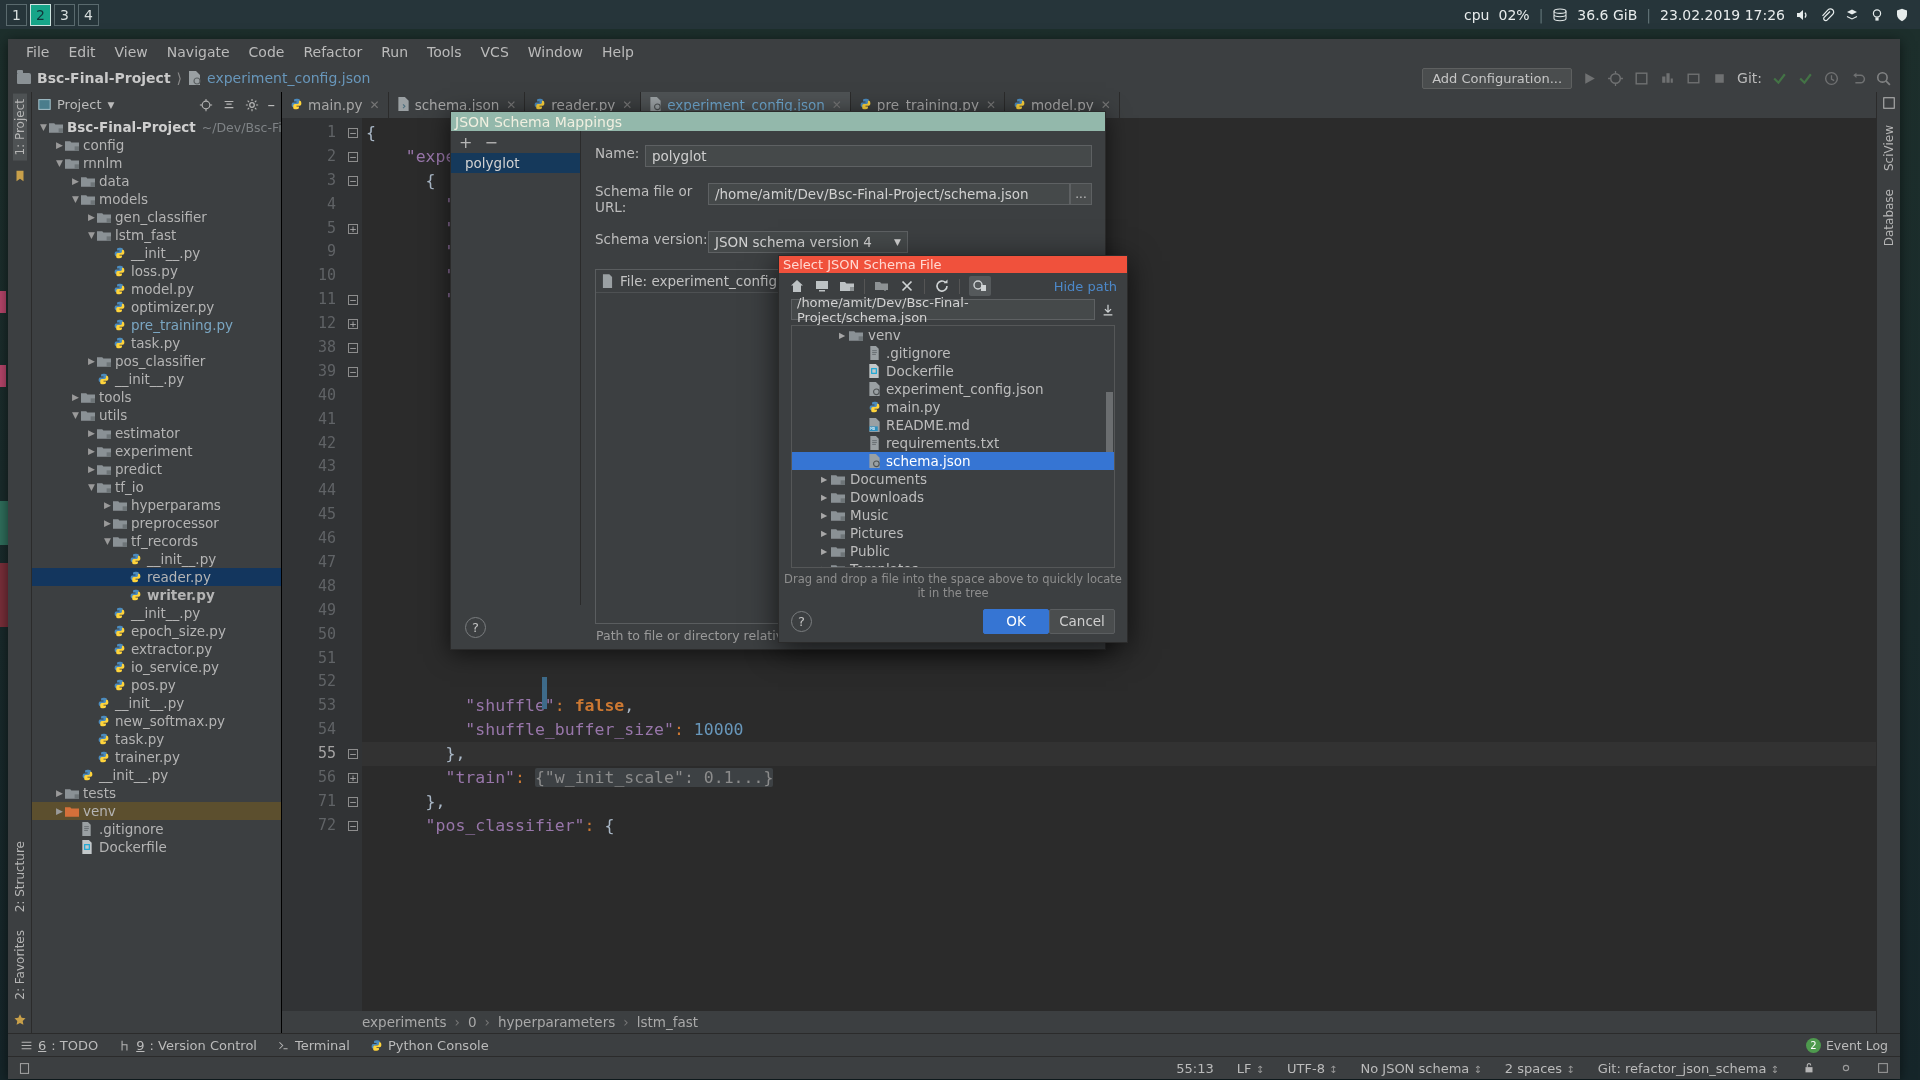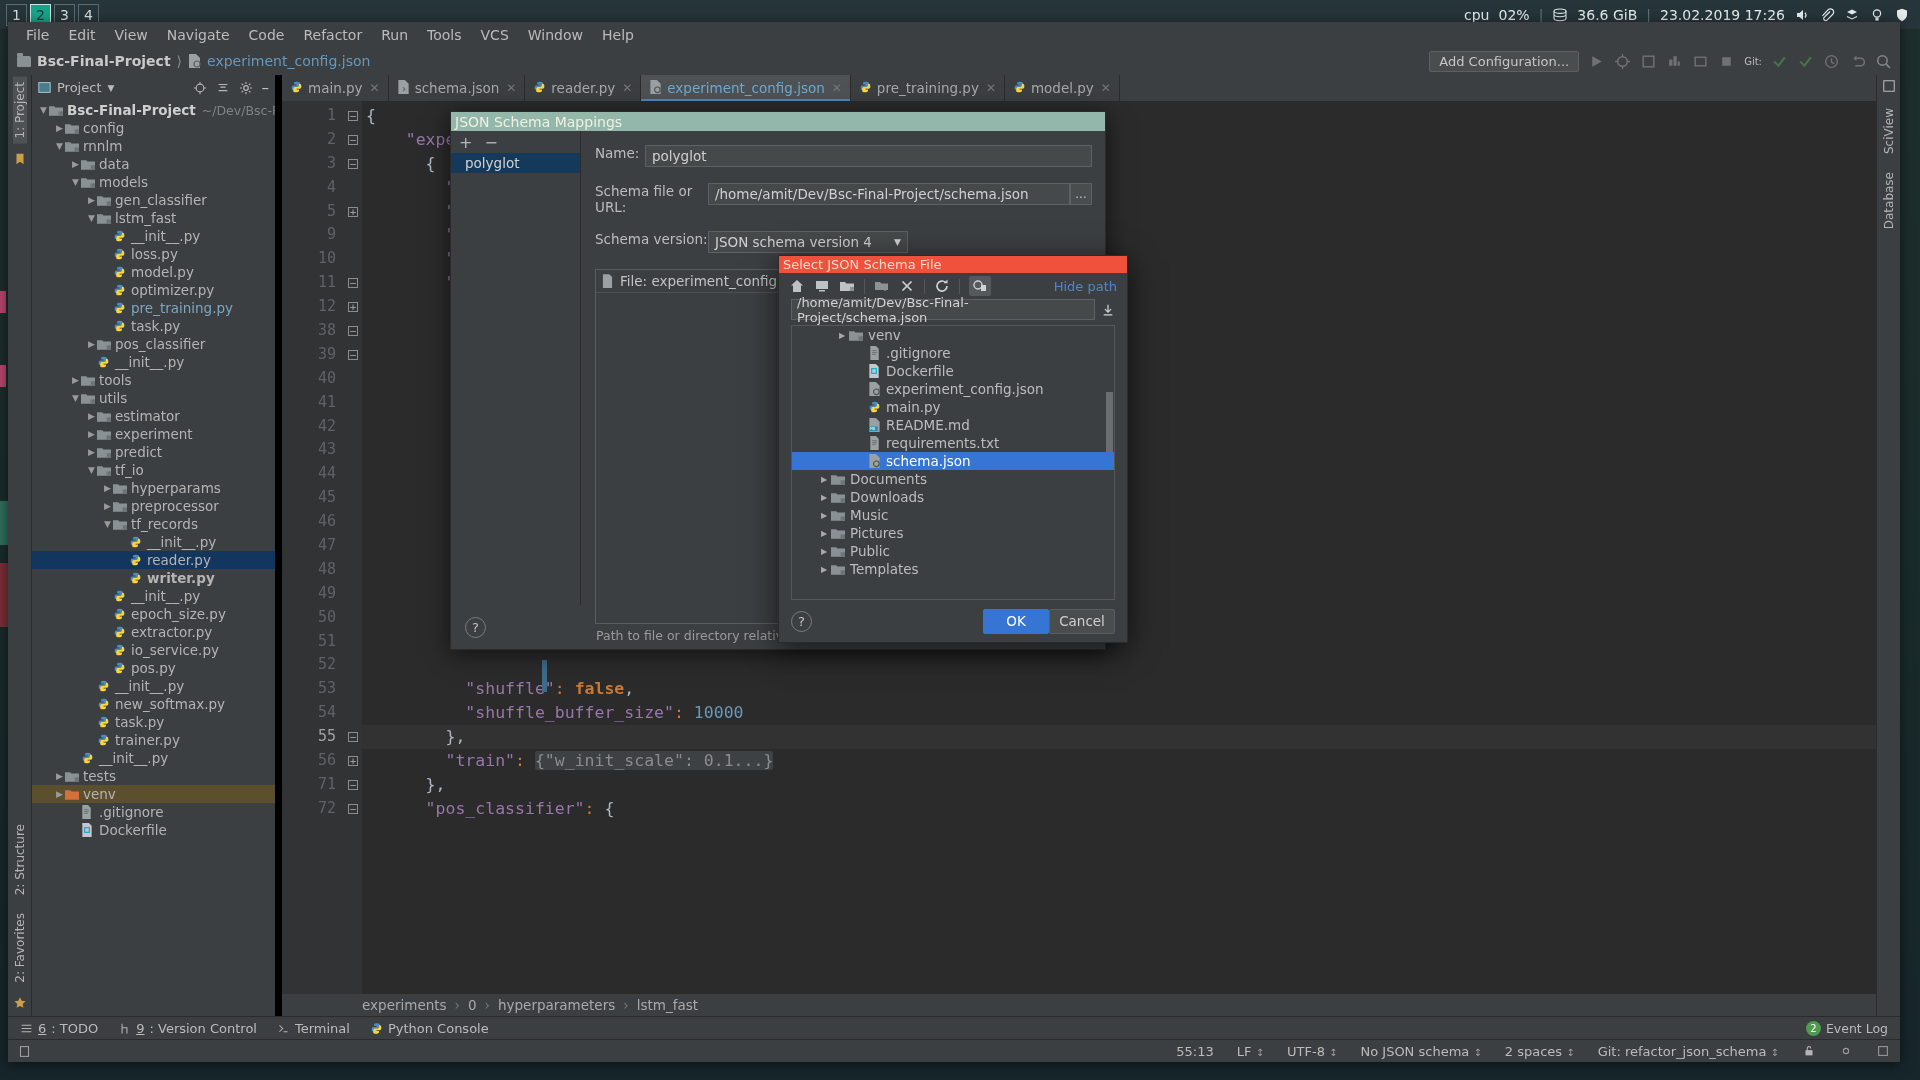--- a/index.html
+++ b/index.html
@@ -40,21 +40,21 @@
   }
   .wall-circle {
     position: absolute; border: 3px solid #3f5c5e; border-radius: 50%;
   }
 
   
   .blob { position: absolute; left: 0; }
 
   
   .ide {
-    position: absolute; left: 8px; top: 22px; width: 1892px; height: 1040px;
+    position: absolute; left: 8px; top: 39px; width: 1892px; height: 1040px;
     background: #3c3f41; color: #bbbbbb;
     display: flex; flex-direction: column;
     font-size: 14px;
     box-shadow: 0 2px 12px rgba(0,0,0,.55);
   }
   .menubar {
     height: 25px; display: flex; align-items: center; gap: 1px;
     padding-left: 9px; background: #3c3f41; font-size: 14px;
   }
   .menubar .mi { padding: 2px 9px; color: #bbbbbb; }
@@ -66,21 +66,21 @@
   .crumbs { display: flex; align-items: center; gap: 6px; font-size: 14px; }
   .crumbs .bold { font-weight: bold; color: #c9c9c9; }
   .crumbs .sep { color: #8a8a8a; }
   .crumbs .file { color: #6897bb; }
   .tb-right { position: absolute; right: 8px; display: flex; align-items: center; gap: 9px; }
   .addcfg {
     border: 1px solid #5e6060; background: #4a4d4e; color: #c6c6c6;
     font-size: 13px; padding: 2px 9px; border-radius: 2px;
   }
   .tb-ic { width: 17px; height: 17px; opacity: .55; display: inline-block; }
-  .git-label { color: #bbb; font-size: 10px; }
+  .git-label { color: #bbb; font-size: 14px; }
 
   .ide-body { flex: 1; display: flex; min-height: 0; }
 
   
   .rail {
     width: 24px; background: #3c3f41; border-right: 1px solid #2b2b2b;
     display: flex; flex-direction: column; align-items: center;
     padding-top: 2px; position: relative;
   }
   .rail-v {
@@ -91,21 +91,21 @@
   .rail-bottom { position: absolute; bottom: 6px; left: 0; width: 24px;
     display: flex; flex-direction: column; align-items: center; gap: 8px; }
 
   
   .rail-r { width: 24px; background: #3c3f41; border-left: 1px solid #2b2b2b;
     display: flex; flex-direction: column; align-items: center; padding-top: 4px; }
 
   
   .project {
     width: 250px; background: #3c3f41; display: flex; flex-direction: column;
-    border-right: 7px solid #000000; min-width: 0;
+    border-right: 1px solid #000000; min-width: 0;
   }
   .proj-head {
     height: 25px; display: flex; align-items: center; gap: 6px;
     padding: 0 6px; font-size: 13px; color: #bbb;
   }
   .proj-head .title { font-size: 13px; }
   .proj-head-icons { margin-left: auto; display: flex; align-items: center; gap: 9px; }
   .tree { flex: 1; overflow: hidden; background: #3c3f41; padding-top: 1px; }
   .tnode {
     height: 18px; display: flex; align-items: center; font-size: 13.5px;
@@ -1332,20 +1332,21 @@
           <span class="f-tw">▶</span>
           <span class="f-ic">
             <svg width="14" height="13" viewBox="0 0 16 14">
               <path d="M0 2h6l1.3 1.5H16V13H0z" fill="#8a9195"></path>
               <rect x="11" y="8" width="5" height="5" fill="#6d7477"></rect>
             </svg>
           </span>
           <span>Templates</span>
         </div>
       </div>
+    <div class="dlg2-hint">Drag and drop a file into the space above to quickly locate it in the tree</div>
     <div class="dlg2-foot">
       <span class="qmark">?</span>
       <span class="btns">
         <span class="btn primary">OK</span>
         <span class="btn">Cancel</span>
       </span>
     </div>
   </div>
 
 </div>

